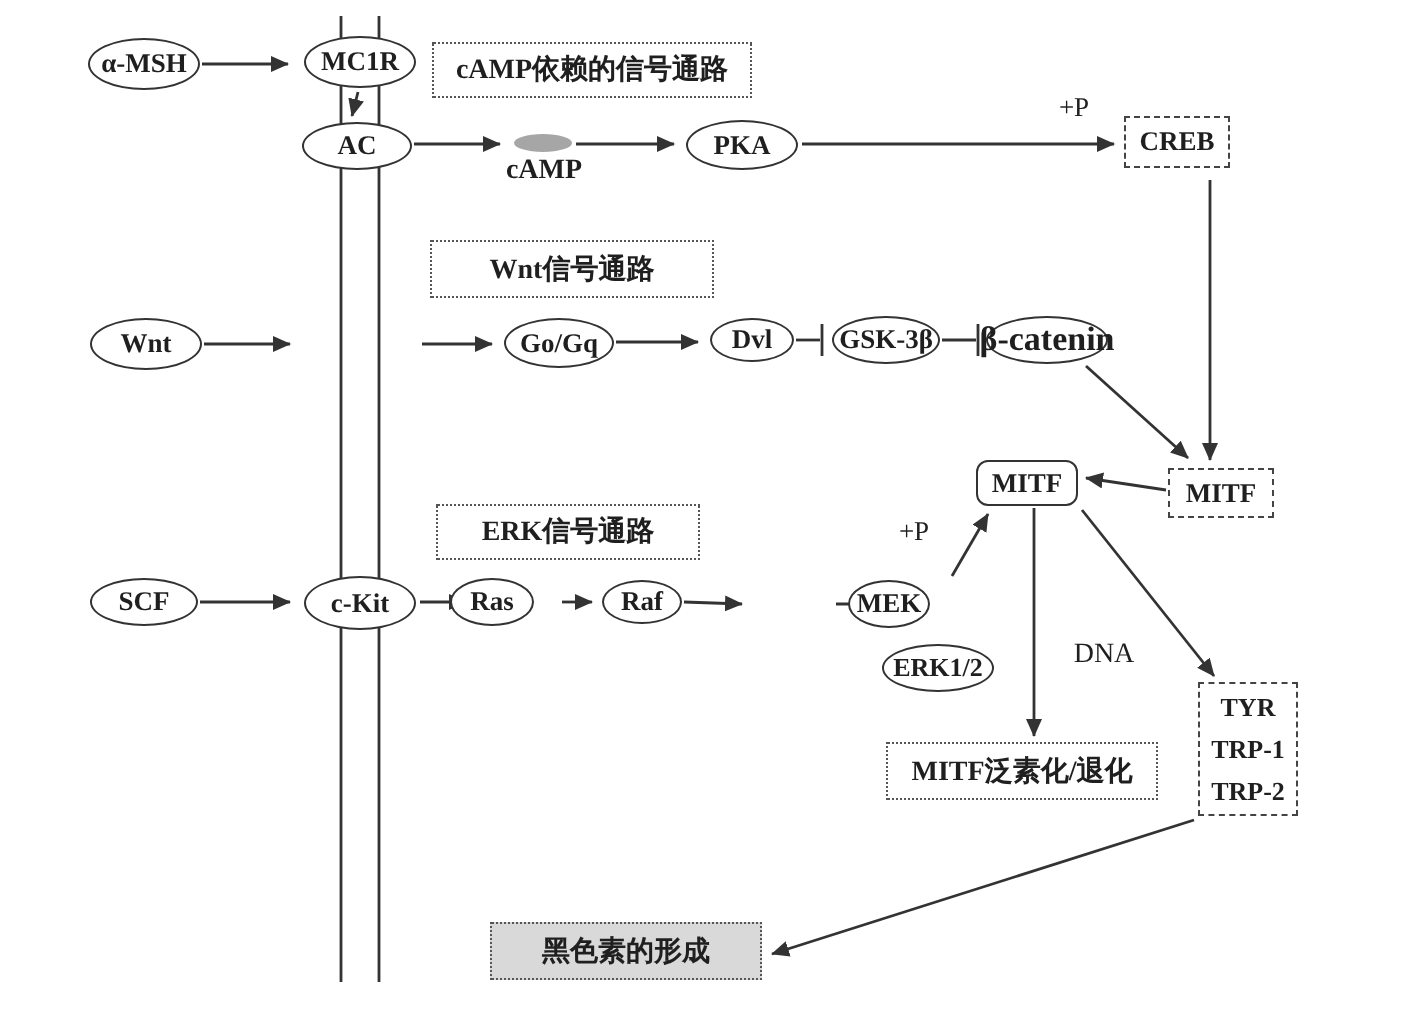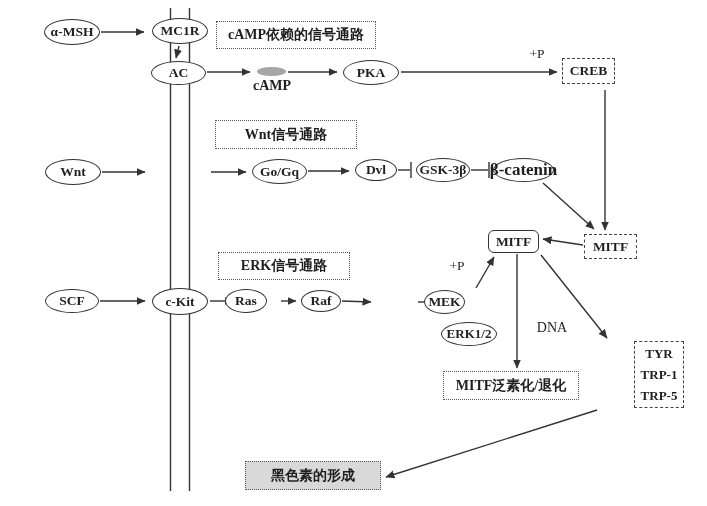--- a/index.html
+++ b/index.html
@@ -10,21 +10,21 @@
   .stage svg.connectors{position:absolute;left:0;top:0;z-index:1;}
   .node{position:absolute;z-index:2;display:flex;align-items:center;justify-content:center;
     background:#ffffff;box-sizing:border-box;font-size:13.5px;white-space:nowrap;font-weight:bold;}
   .ellipse{border:1.4px solid #333;border-radius:50%;}
   .rounded-box{border:1.5px solid #333;border-radius:6px;}
   .dashed-box{border:1.5px dashed #444;}
   .dotted-box{border:1.3px dotted #555;font-size:14px;}
   .plain-label{position:absolute;z-index:2;display:flex;align-items:center;justify-content:center;
     background:transparent;font-size:13.5px;white-space:nowrap;}
   .blob{position:absolute;z-index:2;border-radius:50%;}
-  .gene-box{flex-direction:column;line-height:21px;font-size:13px;margin-left:35px;}
+  .gene-box{flex-direction:column;line-height:21px;font-size:13px;}
   .shaded{background:#d9d9d9;}
 </style>
 </head>
 <body>
 
 <div class="stage">
 
   <svg class="connectors" width="707" height="506" viewBox="0 0 707 506">
     <defs>
       <marker id="arr" markerWidth="11" markerHeight="9" refX="8.5" refY="4" orient="auto" markerUnits="userSpaceOnUse">
@@ -96,18 +96,18 @@
   <div class="node ellipse" style="left:441px;top:290px;width:56px;height:24px;font-size:13px;margin-top:32px;">ERK1/2</div>
   <div class="plain-label" style="left:444px;top:259px;width:26px;height:14px;">+P</div>
 
   <div class="node rounded-box" style="left:488px;top:230px;width:51px;height:23px;">MITF</div>
   <div class="node dashed-box" style="left:584px;top:234px;width:53px;height:25px;">MITF</div>
   <div class="plain-label" style="left:533px;top:288px;width:38px;height:16px;font-size:14px;margin-top:32px;">DNA</div>
 
   <div class="node dashed-box gene-box" style="left:599px;top:341px;width:50px;height:67px;">
     <span>TYR</span>
     <span>TRP-1</span>
-    <span>TRP-5</span>
+    <span>TRP-2</span>
   </div>
   <div class="node dotted-box shaded" style="left:245px;top:461px;width:136px;height:29px;">黑色素的形成</div>
   <div class="node dotted-box" style="left:443px;top:371px;width:136px;height:29px;">MITF泛素化/退化</div>
 
 </div>
 
 </body></html>

